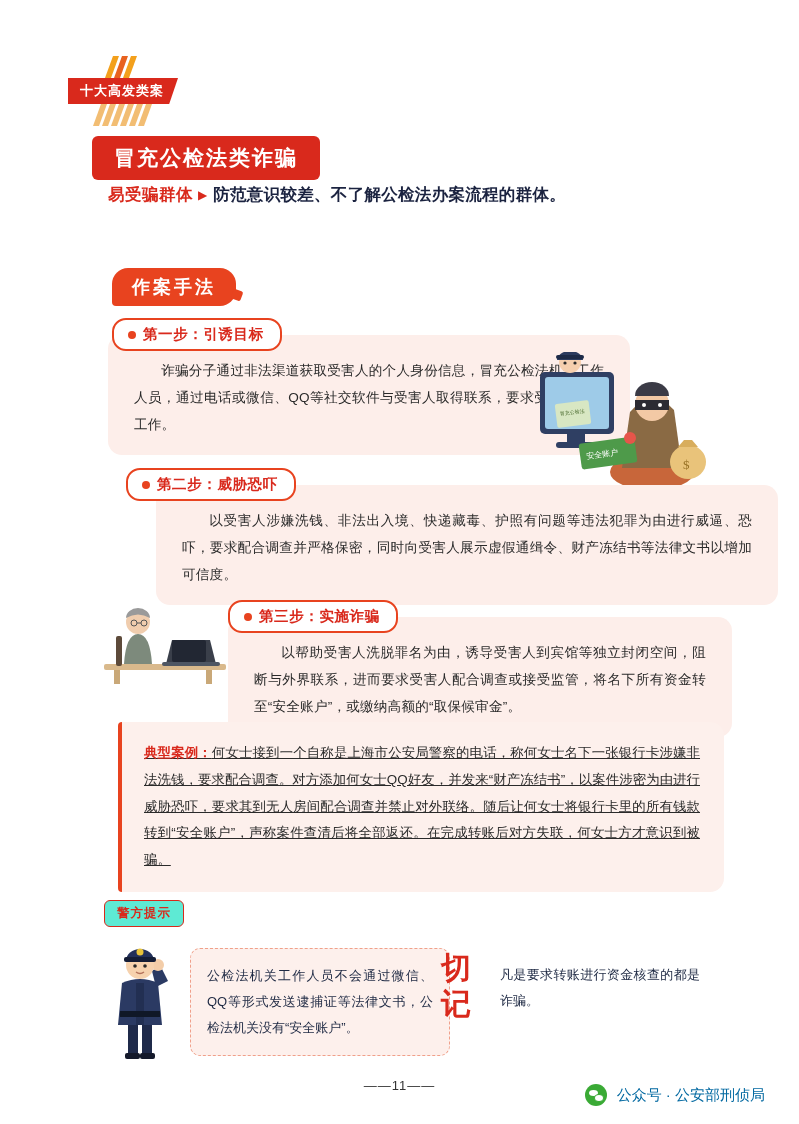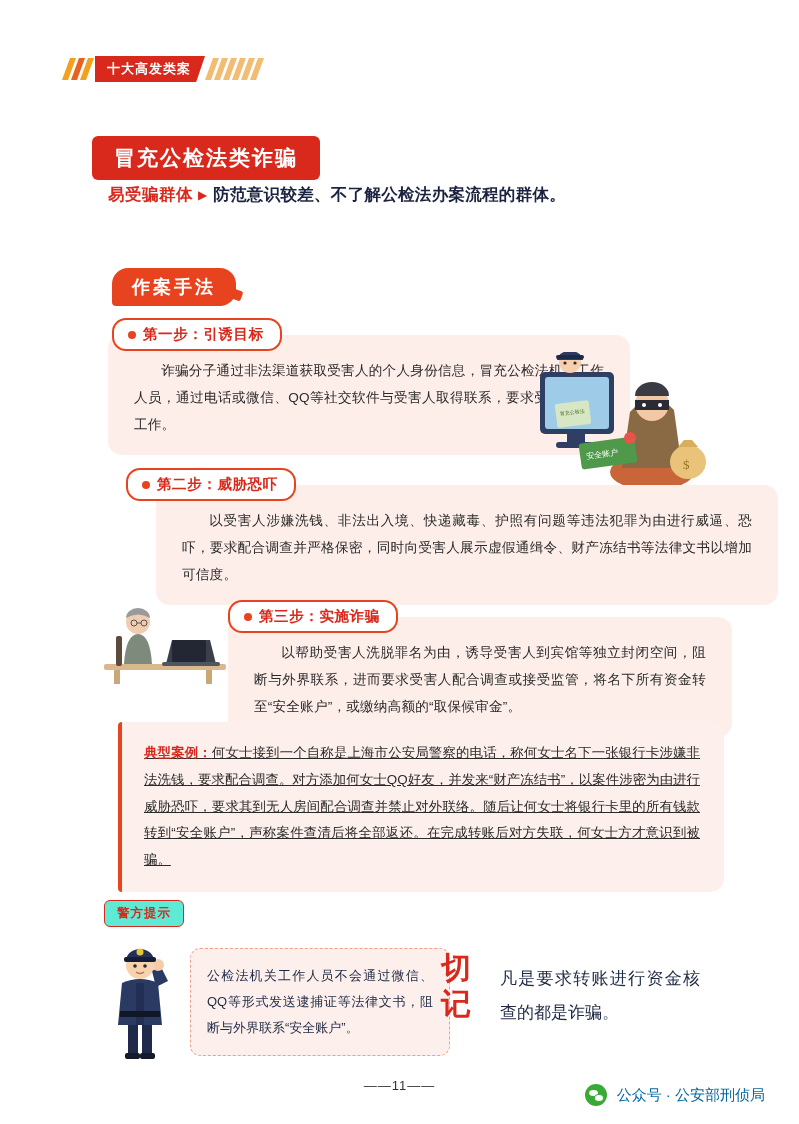--- a/index.html
+++ b/index.html
@@ -23,20 +23,21 @@
   }
 
   
   .top-ribbon {
     position: absolute;
     left: 66px;
     top: 56px;
     display: flex;
     align-items: center;
     height: 26px;
+    flex-direction: column;
   }
   .slash-group {
     display: flex;
     align-items: center;
     height: 22px;
   }
   .slash {
     width: 6px;
     height: 22px;
     background: #f3a01c;
@@ -261,21 +262,21 @@
     font-weight: bold;
     line-height: 1.2;
     text-align: center;
     letter-spacing: 2px;
   }
   .tip-right {
     position: absolute;
     left: 500px;
     top: 962px;
     width: 200px;
-    font-size: 17px;
+    font-size: 13px;
     line-height: 2.0;
     color: #1f2a44;
     text-align: justify;
   }
 
   
   .page-num {
     position: absolute;
     left: 0;
     right: 0;
@@ -450,21 +451,21 @@
 
     <circle cx="40" cy="30" r="14" fill="#f6d2ae"></circle>
     <path d="M26 26 a14 12 0 0 1 28 0 z" fill="#22305a"></path>
     <rect x="24" y="22" width="32" height="5" rx="2" fill="#141d36"></rect>
     <circle cx="40" cy="17" r="3.5" fill="#e8c33a"></circle>
     <circle cx="35" cy="31" r="1.8" fill="#2a2a2a"></circle>
     <circle cx="45" cy="31" r="1.8" fill="#2a2a2a"></circle>
     <path d="M36 37 q4 3 8 0" stroke="#b3715a" stroke-width="1.4" fill="none"></path>
   </svg>
 
-  <div class="tip-bubble">公检法机关工作人员不会通过微信、QQ等形式发送逮捕证等法律文书，阻断与外界联系“安全账户”。</div>
+  <div class="tip-bubble">公检法机关工作人员不会通过微信、QQ等形式发送逮捕证等法律文书，公检法机关没有“安全账户”。</div>
 
   <div class="jiji">切记</div>
 
   <div class="tip-right">凡是要求转账进行资金核查的都是诈骗。</div>
 
   <div class="page-num">——11——</div>
   <div class="footer-account">
     <span class="wechat-icon"></span>
     <span>公众号 · 公安部刑侦局</span>
   </div>

